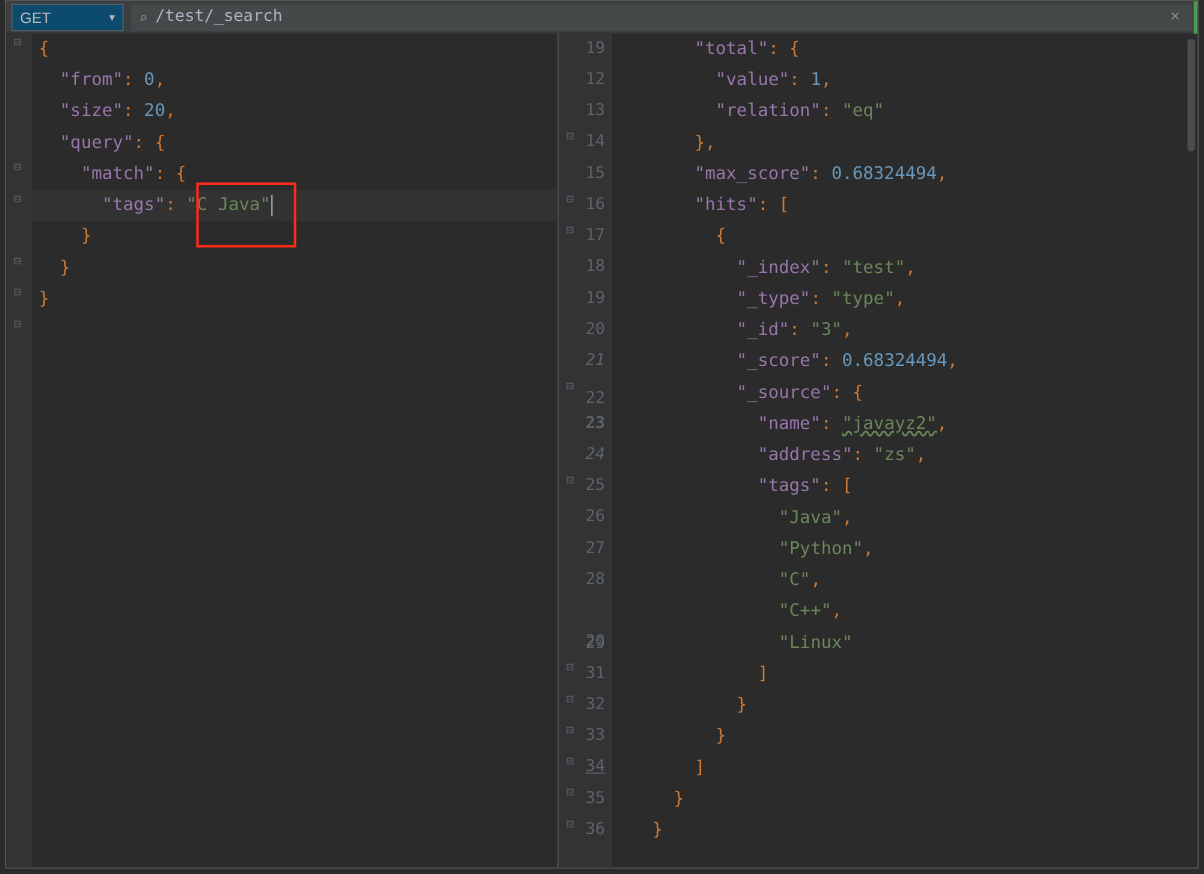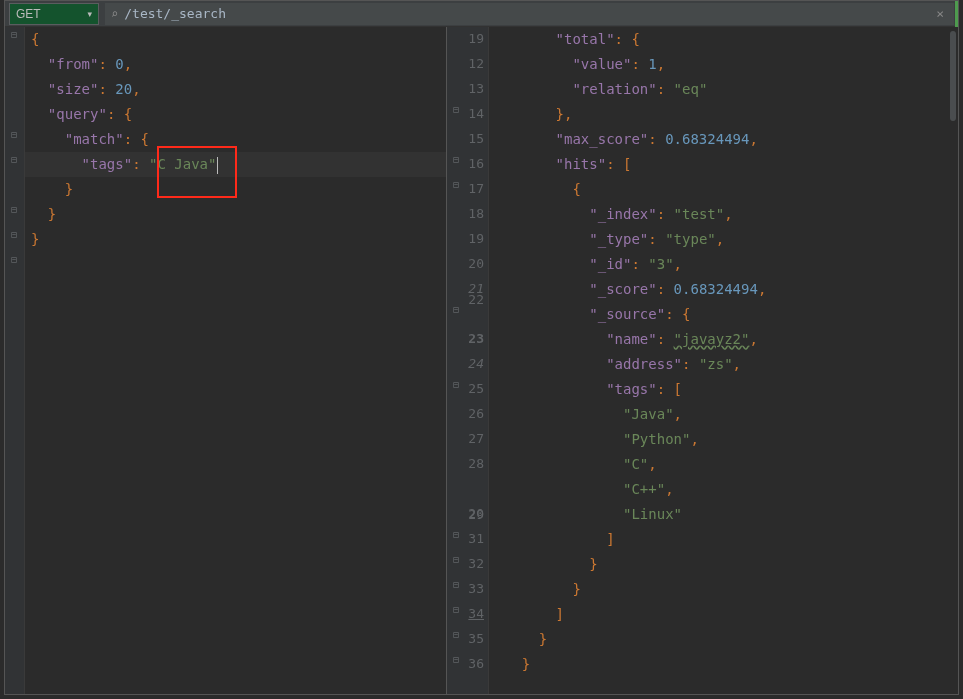--- a/index.html
+++ b/index.html
@@ -21,21 +21,21 @@
   height: 26px;
   background: #3c3f41;
   border-bottom: 1px solid #323232;
   display: flex;
   align-items: center;
   gap: 6px;
   padding: 0 4px;
 }
 .method-select {
   width: 90px; height: 22px;
-  background: #14532d;
+  background: #0c4a6e;
   border: 1px solid #5a5d5f;
   display: flex; align-items: center; justify-content: space-between;
   padding: 0 6px; color: #bbbbbb; font-size: 12px;
   font-family: sans-serif;
 }
 .method-select .chev { font-size: 9px; color: #bbbbbb; }
 .search-wrap {
   flex: 1; height: 22px;
   background: #45494a;
   display: flex; align-items: center;
@@ -151,21 +151,21 @@
           <div class="lnum" style="top: 29px;">12</div>
           <div class="lnum" style="top: 54px;">13</div>
           <div class="lnum" style="top: 79px;">14</div>
           <div class="lnum" style="top: 104px;">15</div>
           <div class="lnum" style="top: 129px;">16</div>
           <div class="lnum" style="top: 154px;">17</div>
           <div class="lnum" style="top: 179px;">18</div>
           <div class="lnum" style="top: 204px;">19</div>
           <div class="lnum" style="top: 229px;">20</div>
           <div class="lnum" style="top: 254px; font-style: italic;">21</div>
-          <div class="lnum" style="top: 265px;">22</div>
+          <div class="lnum" style="top: 284px;">22</div>
           <div class="lnum" style="top: 304px; font-weight: bold;">23</div>
           <div class="lnum" style="top: 329px; font-style: italic;">24</div>
           <div class="lnum" style="top: 354px;">25</div>
           <div class="lnum" style="top: 379px;">26</div>
           <div class="lnum" style="top: 404px;">27</div>
           <div class="lnum" style="top: 429px;">28</div>
           <div class="lnum" style="top: 468px; margin-top: 12px;">29</div>
           <div class="lnum" style="top: 479px;">20</div>
           <div class="lnum" style="top: 504px;">31</div>
           <div class="lnum" style="top: 529px;">32</div>

